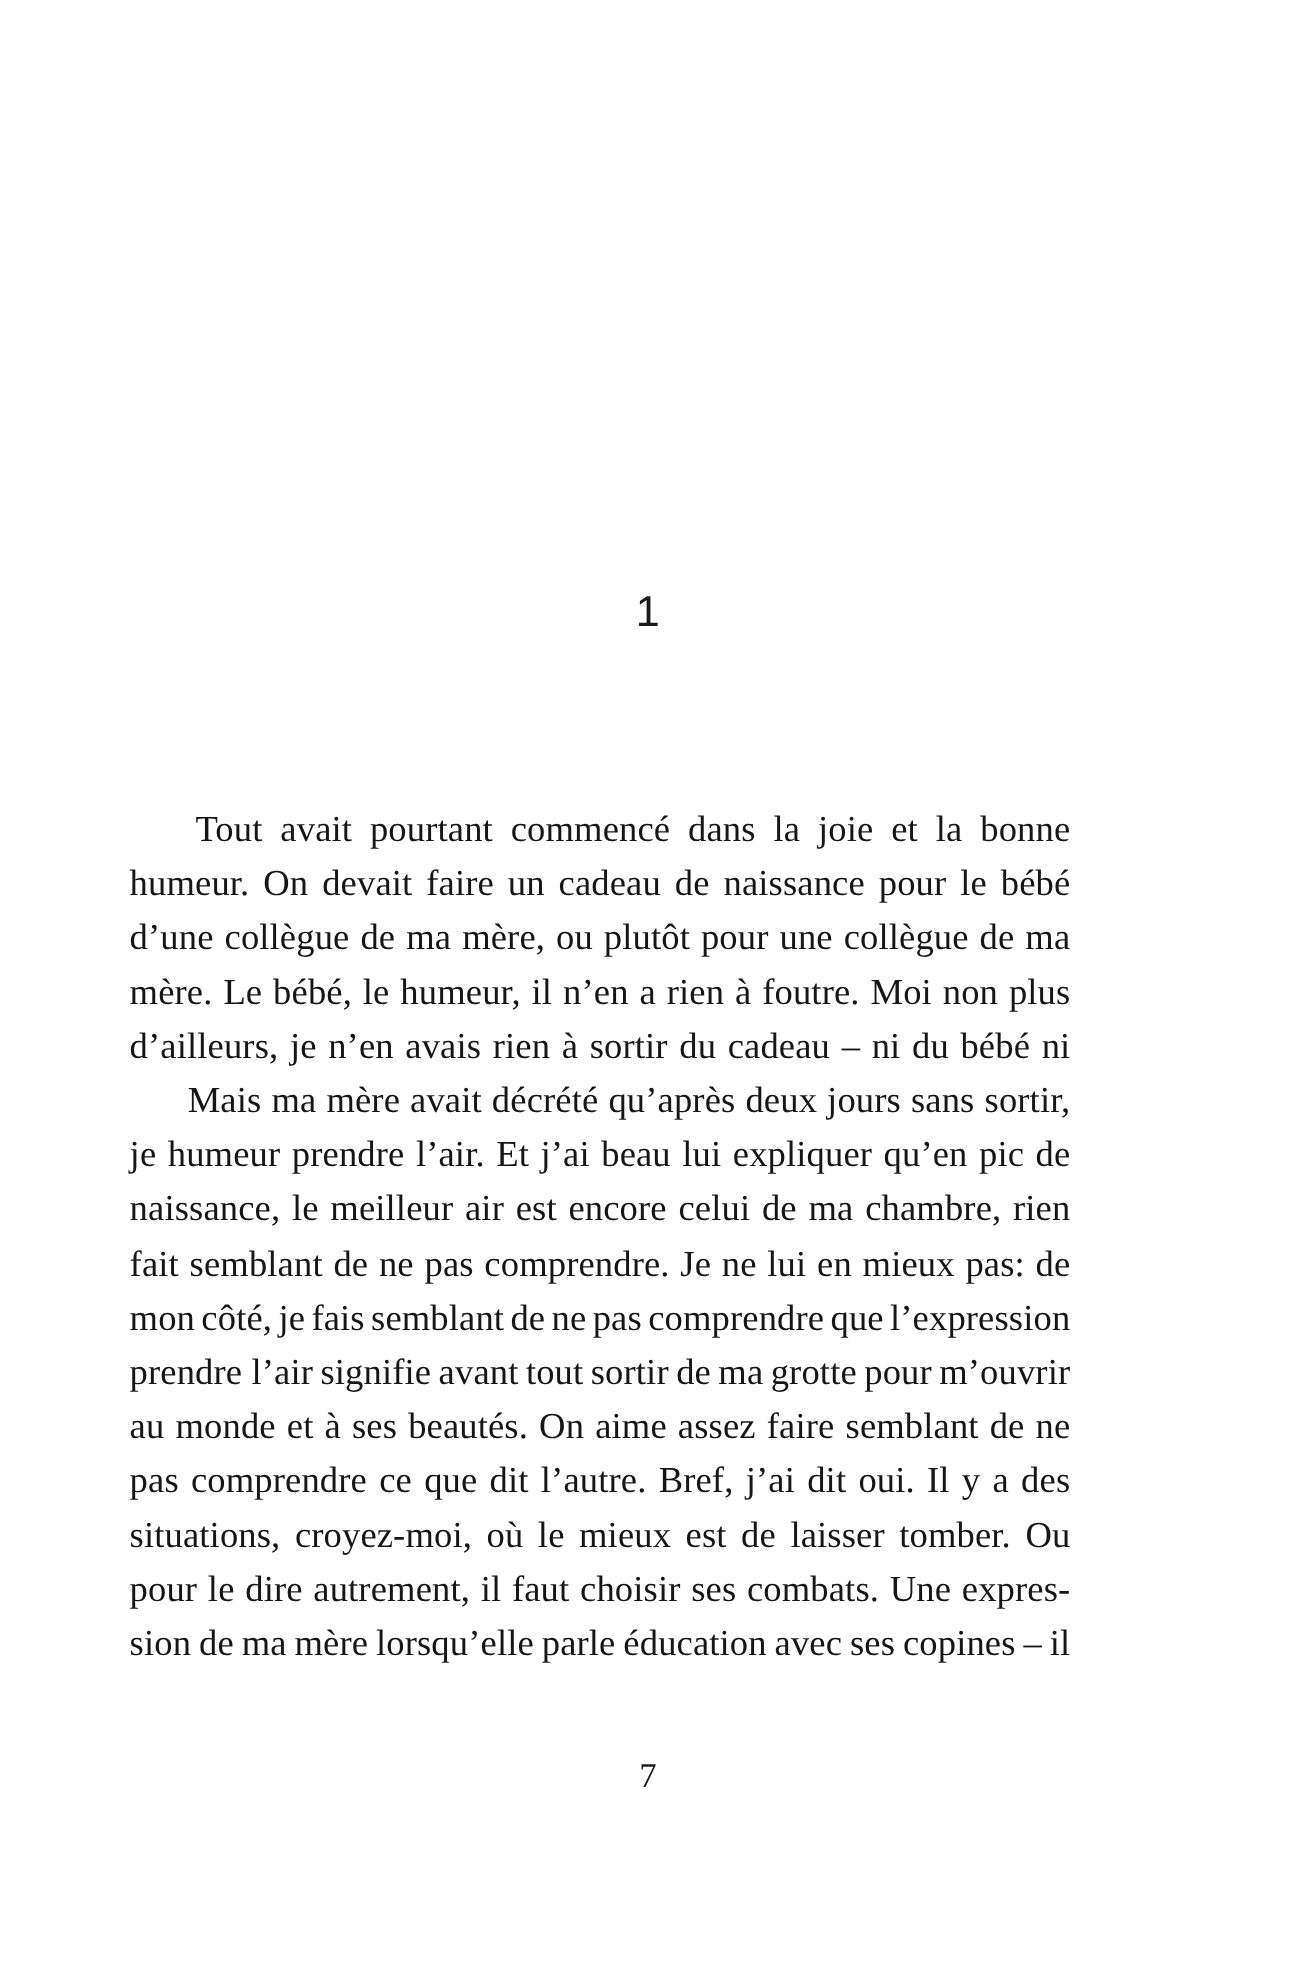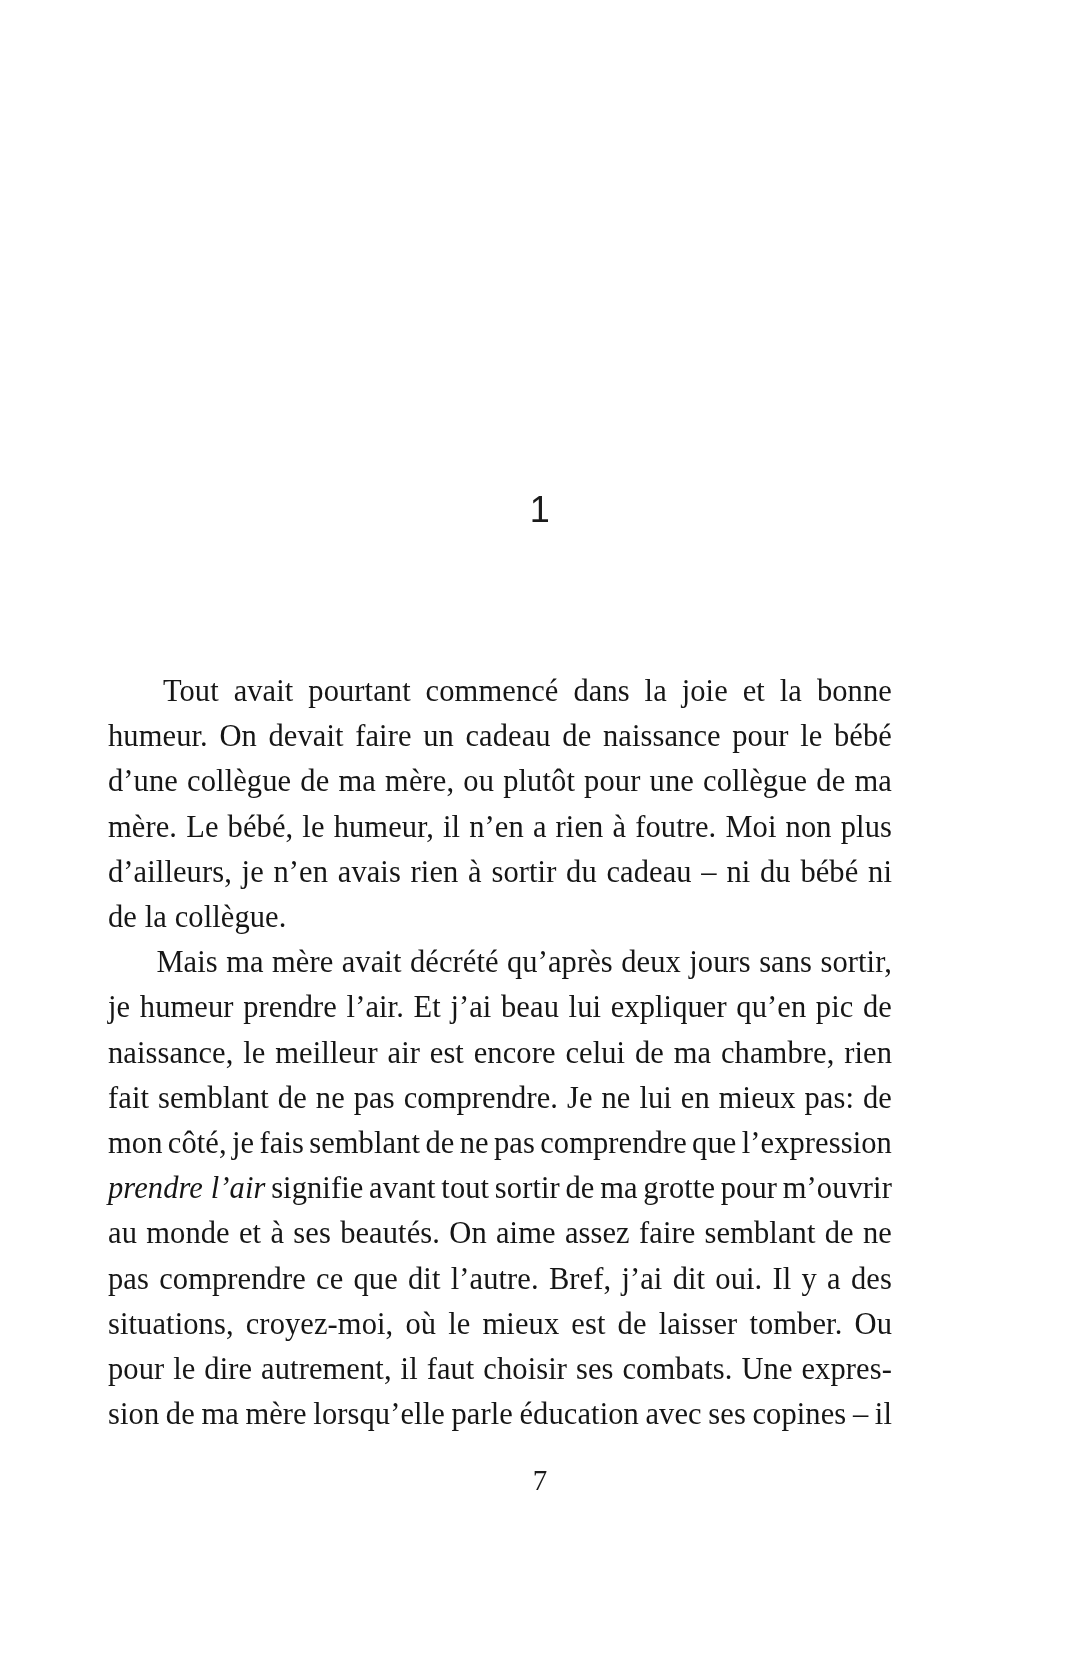--- a/index.html
+++ b/index.html
@@ -73,21 +73,20 @@
     display: block;
     white-space: nowrap;
   }
 
   .indent {
     display: inline-block;
     width: 40px;
   }
 
   .ital {
-    font-style: italic;
   }
 
   
   .folio {
     position: absolute;
     top: 1466px;
     left: 0;
     width: 1080px;
     text-align: center;
     font-size: 29px;
@@ -170,21 +169,20 @@
           <span>à</span>
           <span>sortir</span>
           <span>du</span>
           <span>cadeau</span>
           <span>–</span>
           <span>ni</span>
           <span>du</span>
           <span>bébé</span>
           <span>ni</span>
       </span>
-      <span class="line last">de la collègue.</span>
     </p>
 
     <p class="para">
       <span class="line just">
         <span class="indent"></span>
           <span>Mais</span>
           <span>ma</span>
           <span>mère</span>
           <span>avait</span>
           <span>décrété</span>

